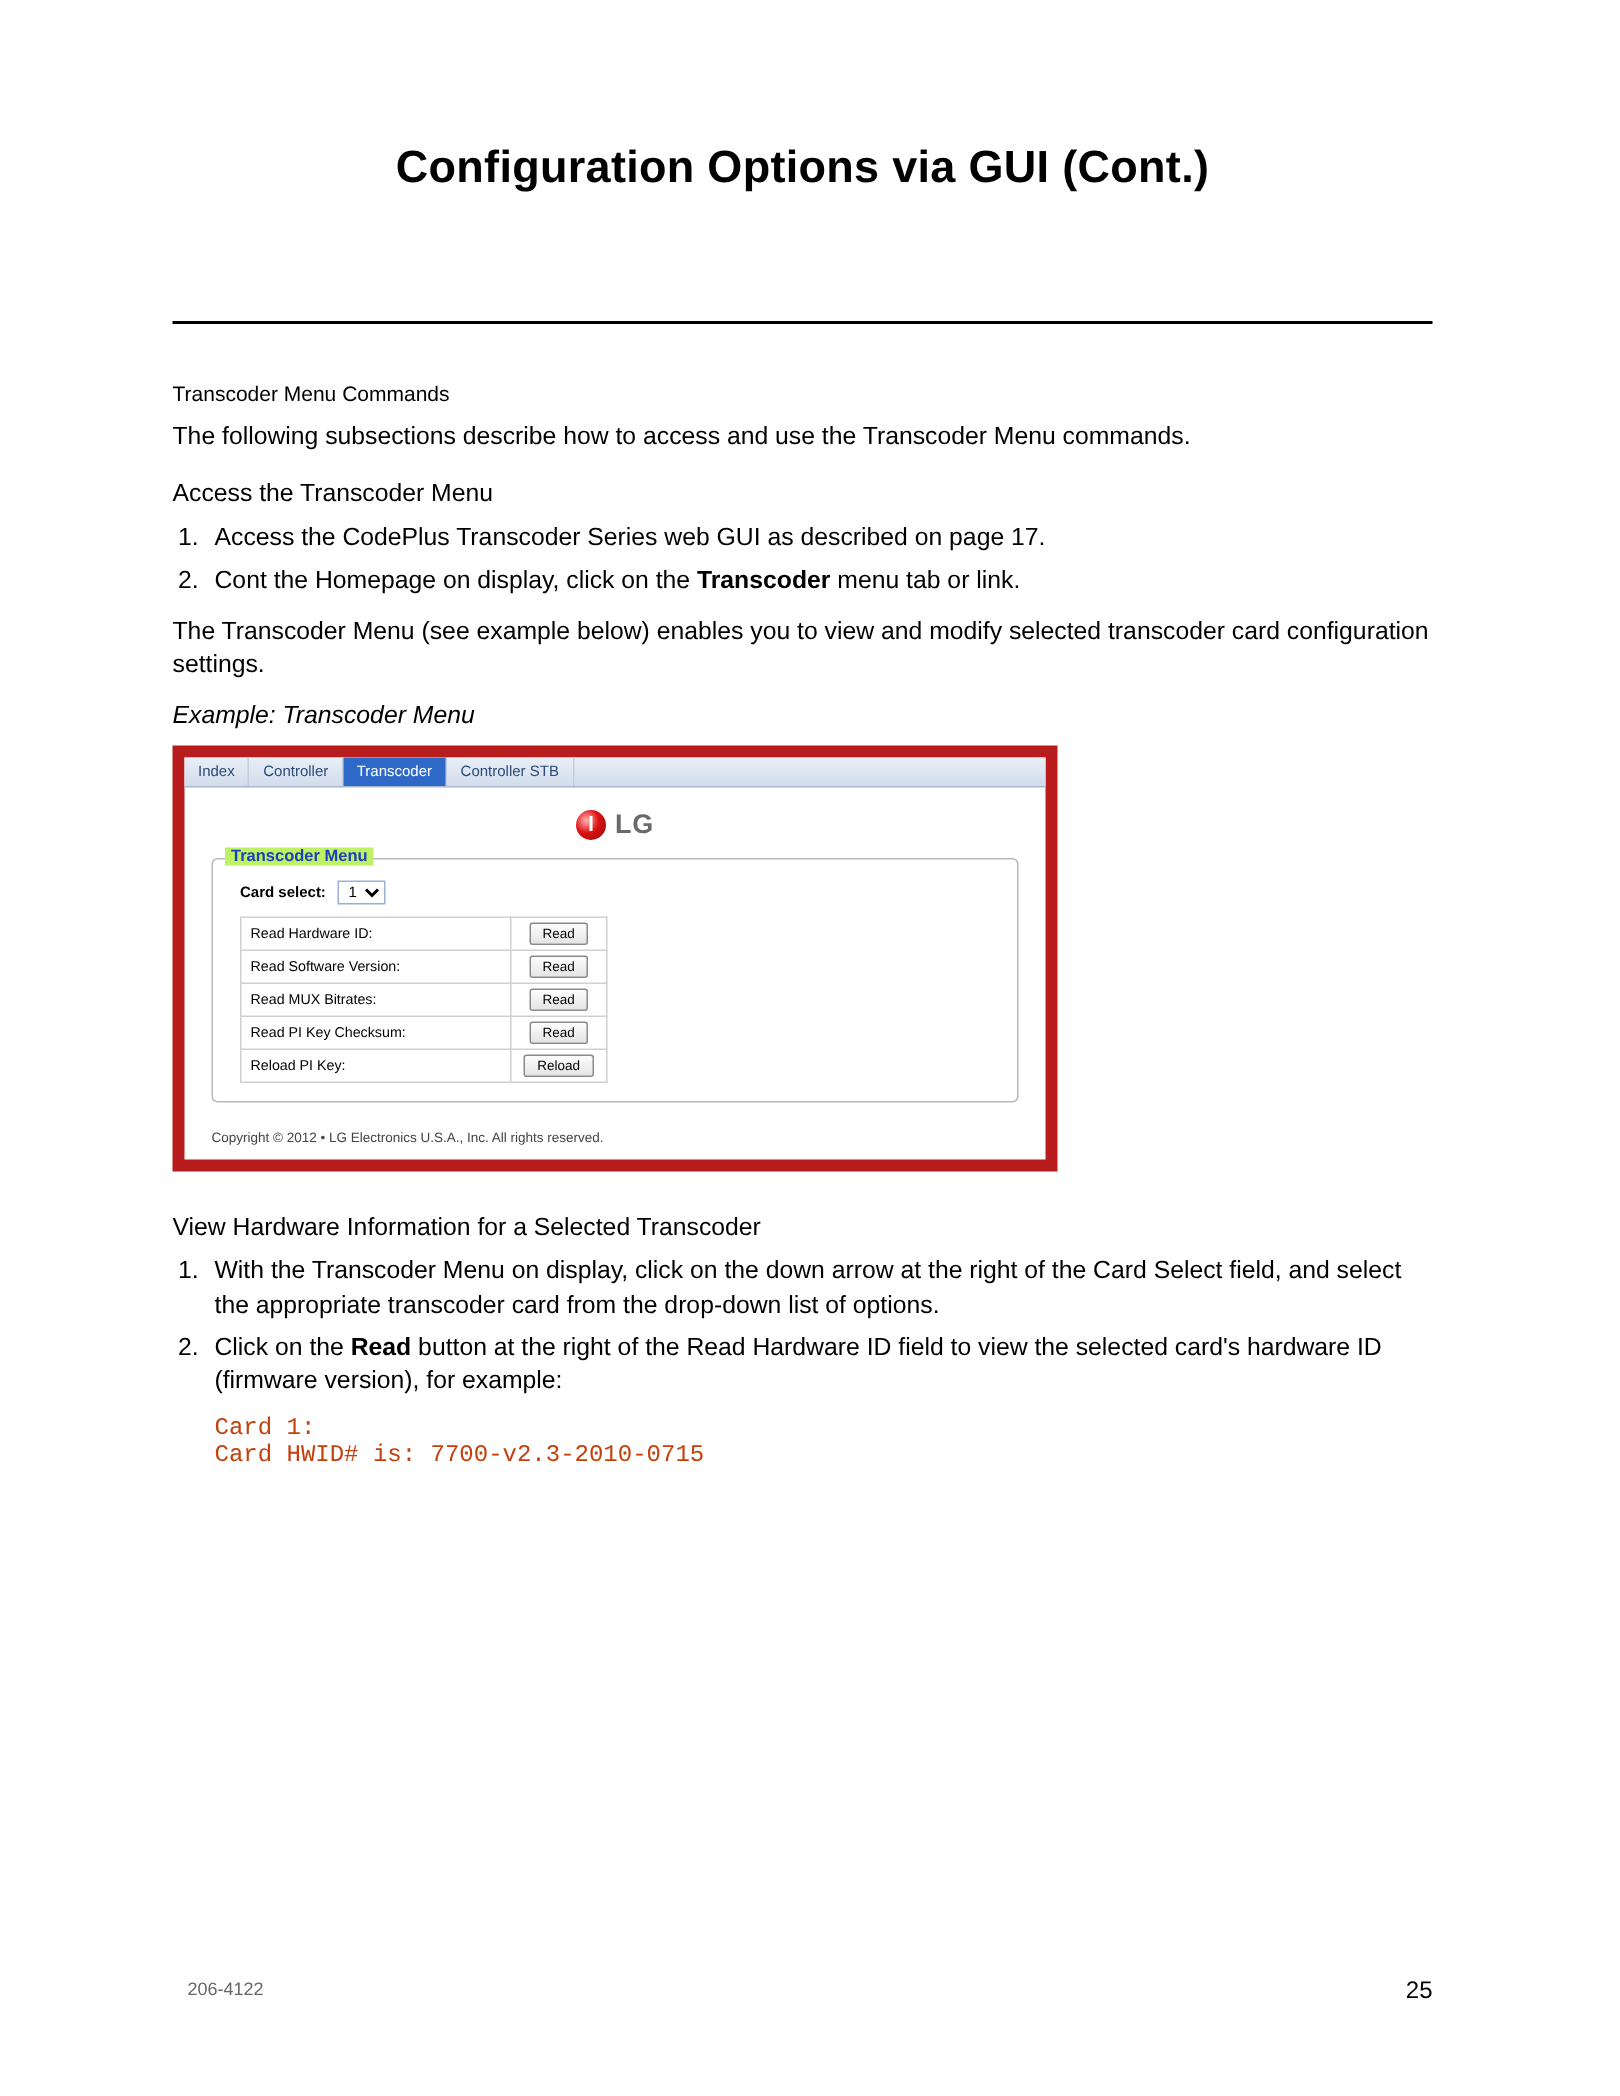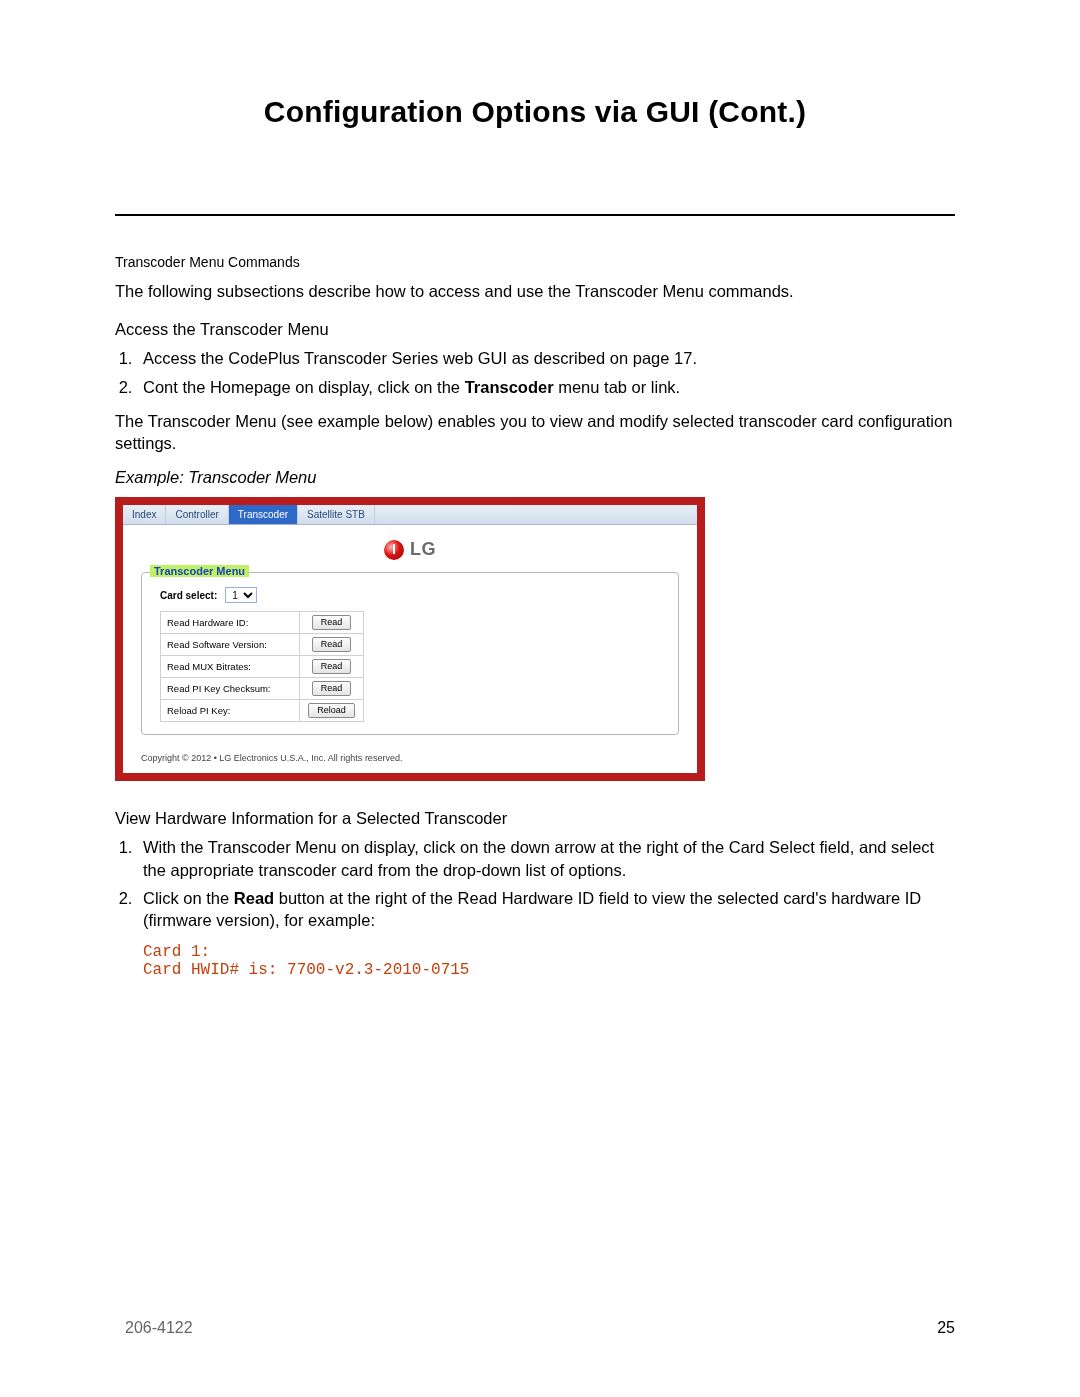--- a/index.html
+++ b/index.html
@@ -140,21 +140,21 @@
     margin: 4px 0 8px 6px;
   }
   .select {
     font-size: 10px;
     height: 16px;
     border: 1px solid #9bb0d6;
     background: #fff;
     padding: 0 2px;
   }
   table.cmd {
-    width: 204px;
+    width: 245px;
     border-collapse: collapse;
     margin-left: 6px;
   }
   table.cmd td {
     border: 1px solid #d0d0d0;
     font-size: 9.5px;
     padding: 3px 6px;
     vertical-align: middle;
     height: 18px;
   }
@@ -185,21 +185,21 @@
   
   .footer {
     position: absolute;
     bottom: 60px;
     left: 125px;
     right: 125px;
     display: flex;
     justify-content: space-between;
     font-size: 13px;
   }
-  .footer .docnum { color: #666; font-size: 16px; }
+  .footer .docnum { color: #666; font-size: 12px; }
   .footer .pagenum { font-size: 16px; }
   b { font-weight: bold; }
 </style>
 </head>
 <body>
 
 <div class="page">
   <h1 class="page-title">Configuration Options via GUI (Cont.)</h1>
 
   <hr class="hr">
@@ -216,21 +216,21 @@
   </ol>
   <p class="body-text">The Transcoder Menu (see example below) enables you to view and modify selected transcoder card configuration settings.</p>
 
   <p class="italic">Example: Transcoder Menu</p>
 
   <div class="screenshot">
     <div class="tabs">
       <div class="tab">Index</div>
       <div class="tab">Controller</div>
       <div class="tab active">Transcoder</div>
-      <div class="tab">Satellite STB</div>
+      <div class="tab">Controller STB</div>
     </div>
     <div class="shot-body">
       <div class="logo-row">
         <span class="logo-disc"></span>
         <span class="logo-text">LG</span>
       </div>
       <div class="fieldset">
         <span class="legend">Transcoder Menu</span>
         <div class="card-select-row">
           <span>Card select:</span>

